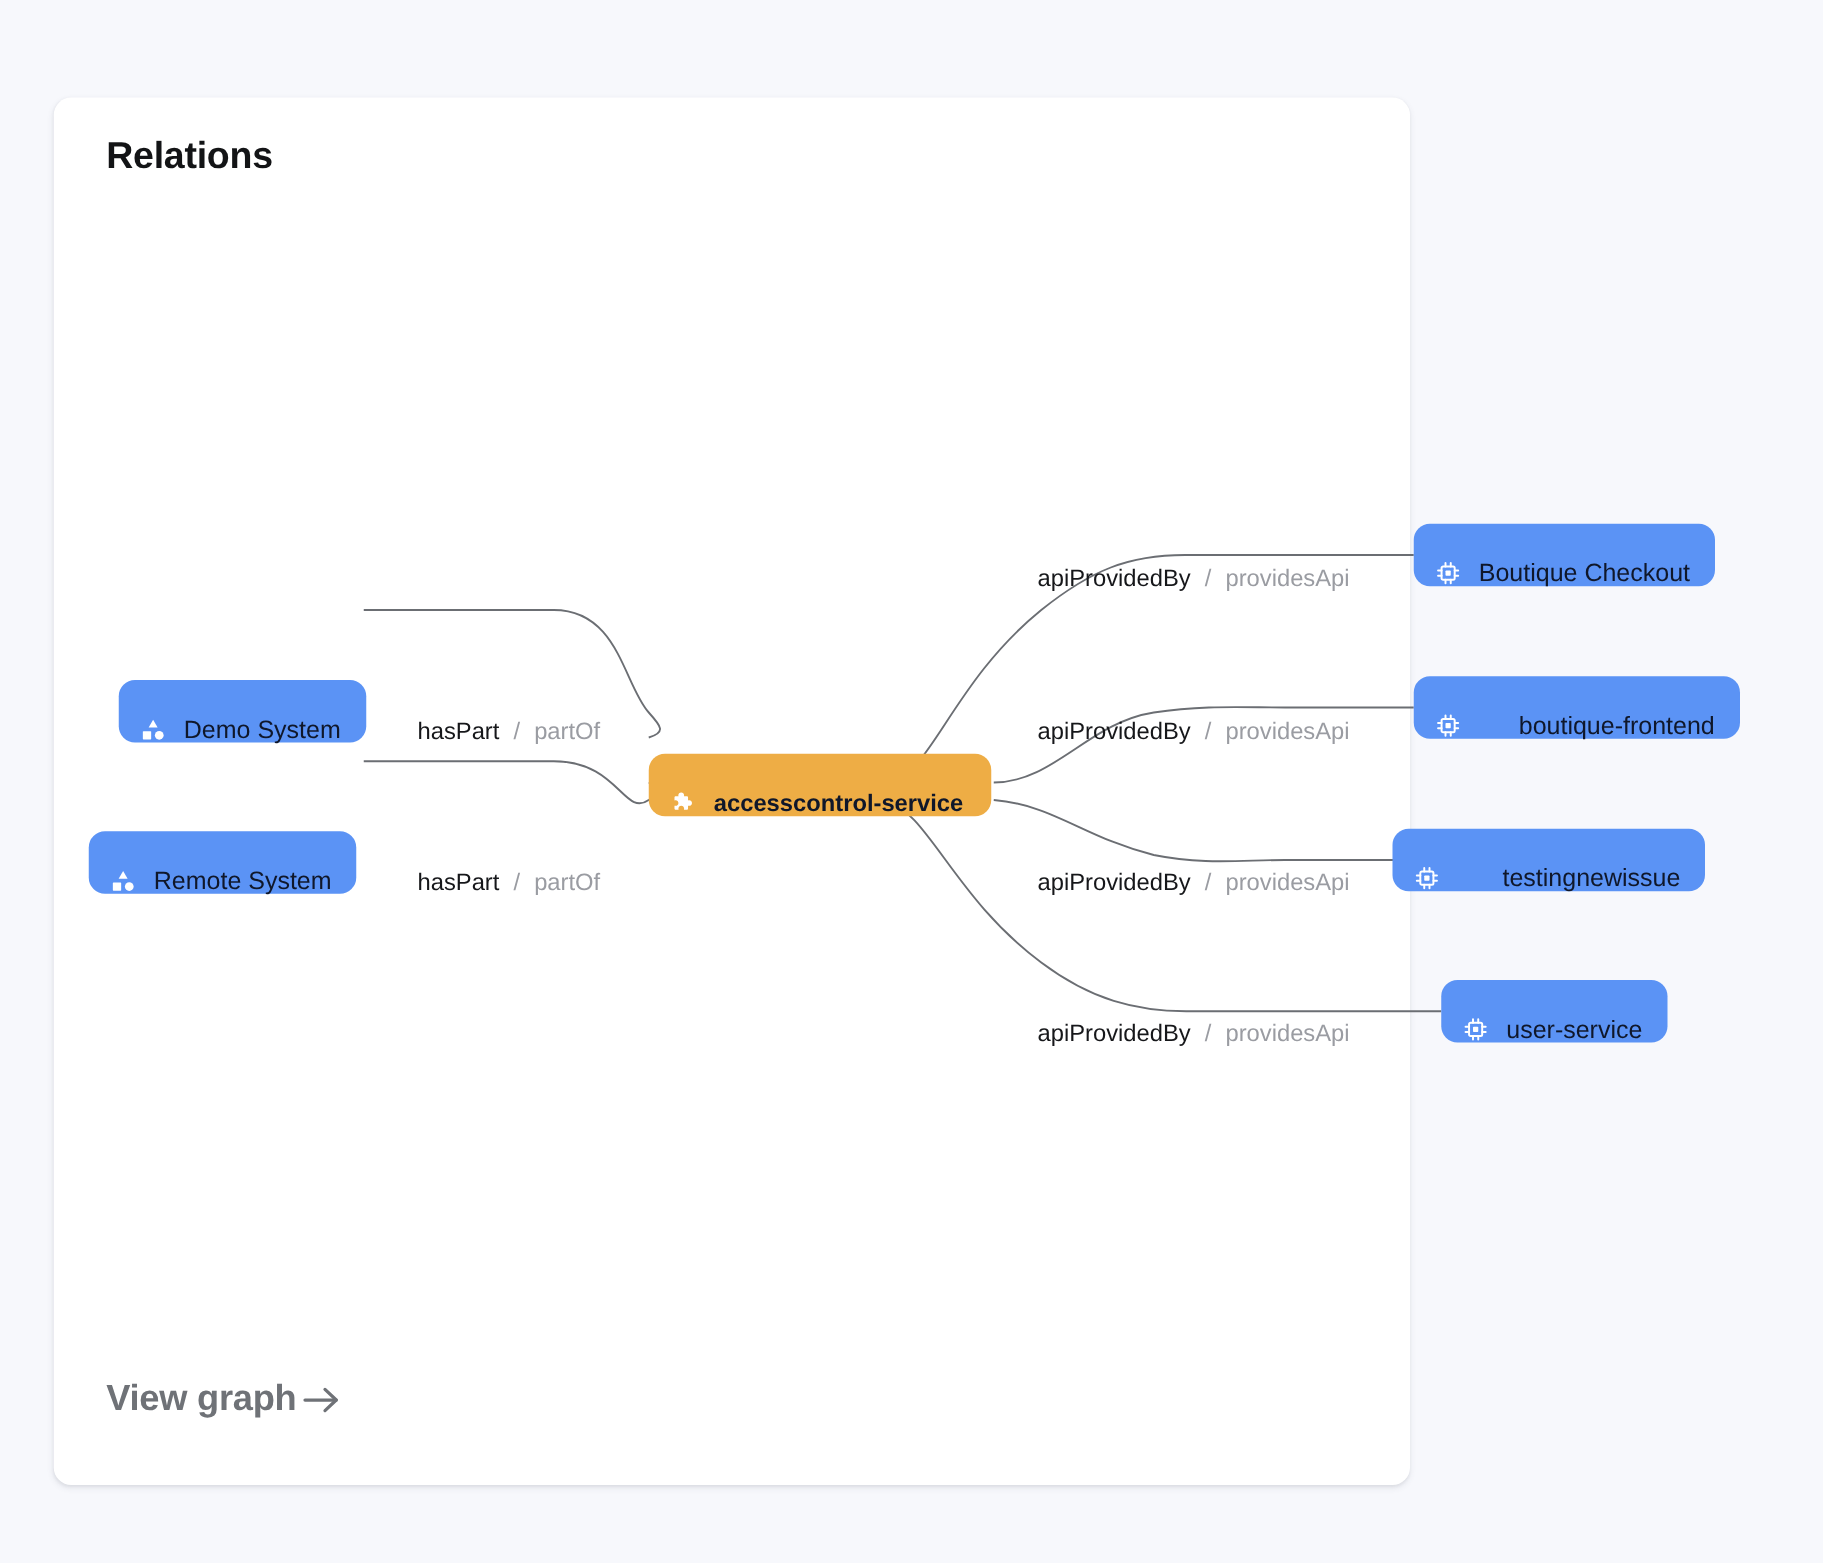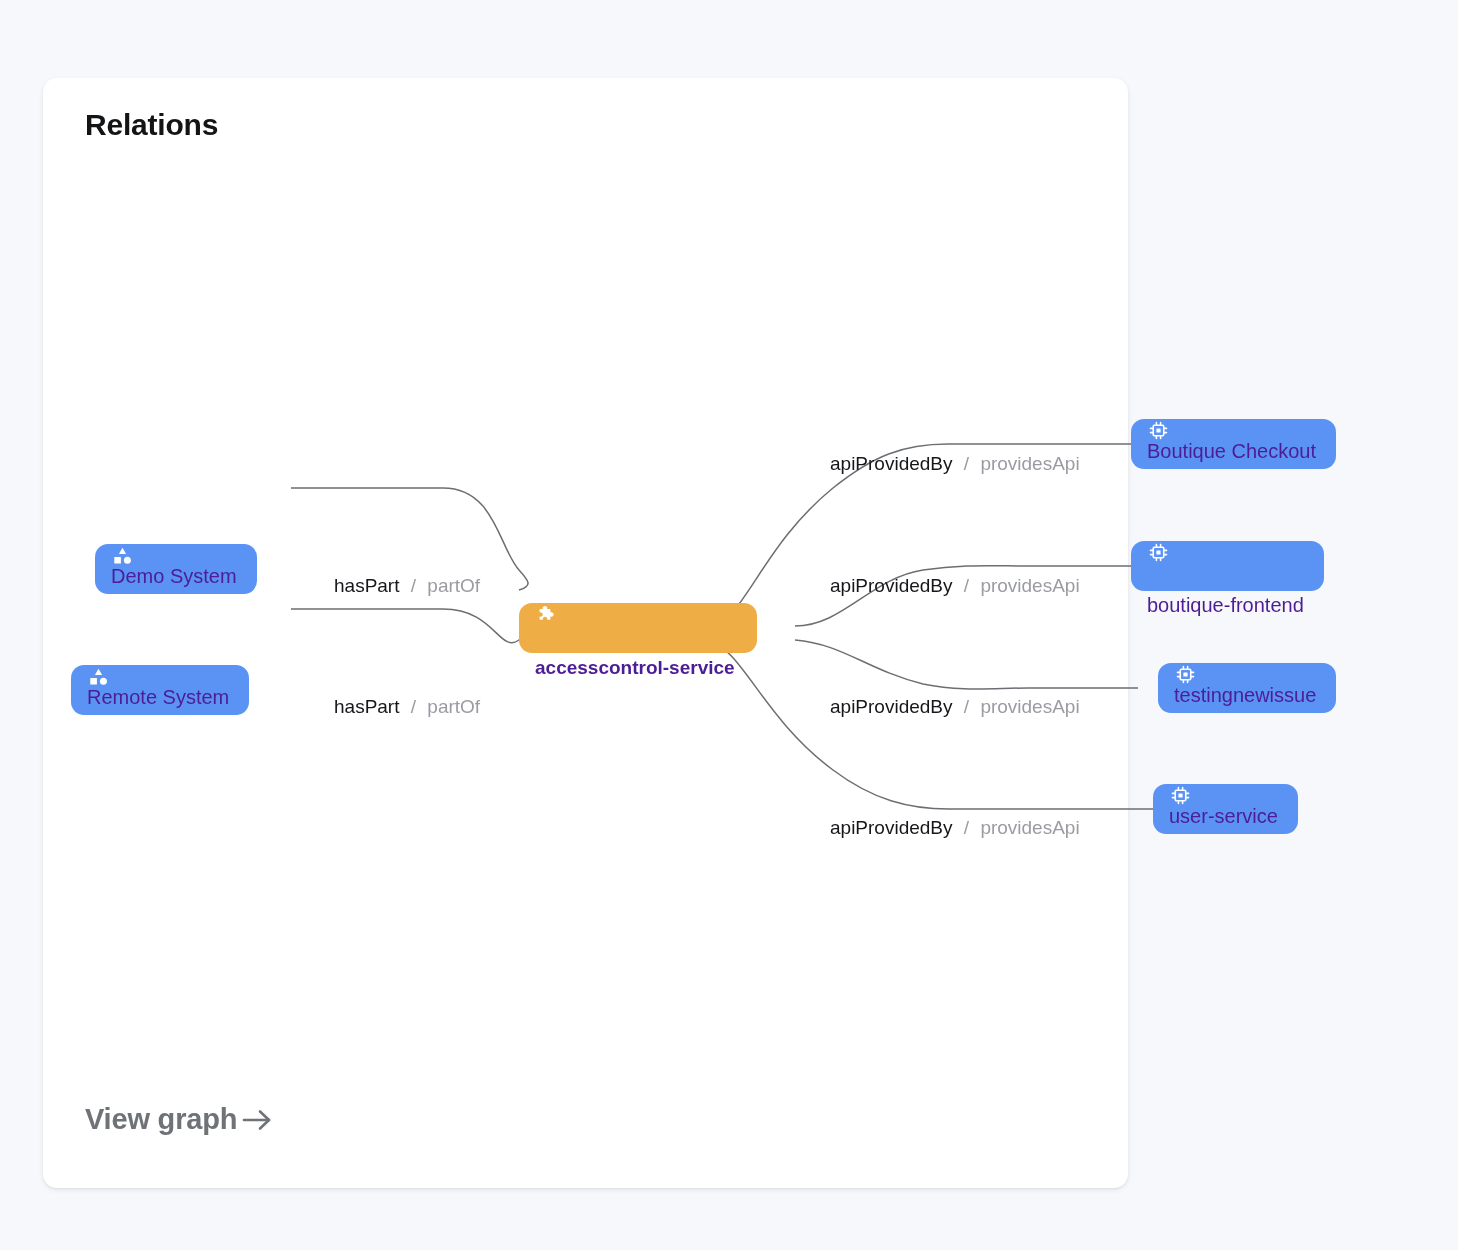--- a/index.html
+++ b/index.html
@@ -40,27 +40,26 @@
     position: absolute;
     left: 0; top: 0;
     width: 1371px;
     height: 1110px;
     overflow: visible;
   }
   
   .node {
     position: absolute;
     display: flex;
-    align-items: flex-start;
+    align-items: flex-end;
     height: 50px;
     border-radius: 13px;
     padding: 0 20px 0 16px;
-    color: #4c1d95;
+    color: #0f172a;
     white-space: nowrap;
-    flex-direction: column;
   }
   .node .node-icon {
     display: flex;
     align-items: center;
     justify-content: center;
     width: 22px;
     height: 22px;
     margin-right: 14px;
     flex: 0 0 auto;
   }
@@ -145,21 +144,21 @@
         <span class="node-icon">
           <svg width="21" height="21" viewBox="0 0 24 24" fill="#ffffff" aria-hidden="true">
             <path d="M12 3.2 L16.1 10.2 H7.9 Z"></path>
             <rect x="2.6" y="13.6" width="7.6" height="7.6" rx="0.6"></rect>
             <circle cx="17.6" cy="17.4" r="4.0"></circle>
           </svg>
         </span>
         <span class="node-label">Remote System</span>
       </div>
 
-      <div class="node node-orange" style="left:476px; top:525px; padding:0 22px 0 16px;gap:33px;">
+      <div class="node node-orange" style="left:476px; top:525px; padding:0 22px 0 16px;">
         <span class="node-icon">
           <svg width="21" height="21" viewBox="0 0 24 24" fill="#ffffff" aria-hidden="true">
             <path d="M10.2 2.2c-1.5 0-2.6 1.1-2.6 2.5 0 .4.1.7.2 1H5.3c-.7 0-1.2.5-1.2 1.2v2.6c.3-.1.7-.2 1.1-.2 1.4 0 2.5 1.1 2.5 2.6s-1.1 2.6-2.5 2.6c-.4 0-.8-.1-1.1-.2v2.6c0 .7.5 1.2 1.2 1.2h2.6c-.1-.3-.2-.7-.2-1.1 0-1.4 1.1-2.5 2.6-2.5s2.6 1.1 2.6 2.5c0 .4-.1.8-.2 1.1h2.6c.7 0 1.2-.5 1.2-1.2v-2.6c.3.1.7.2 1.1.2 1.4 0 2.5-1.1 2.5-2.6s-1.1-2.6-2.5-2.6c-.4 0-.8.1-1.1.2V6.9c0-.7-.5-1.2-1.2-1.2h-2.6c.1-.3.2-.6.2-1 0-1.4-1.1-2.5-2.6-2.5z"></path>
           </svg>
         </span>
         <span class="node-label">accesscontrol-service</span>
       </div>
 
       <div class="node node-blue" style="left:1088px; top:341px;">
         <span class="node-icon">
@@ -176,21 +175,21 @@
         <span class="node-icon">
           <svg width="21" height="21" viewBox="0 0 24 24" fill="none" stroke="#ffffff" stroke-width="1.8" aria-hidden="true">
             <rect x="6" y="6" width="12" height="12" rx="1.4"></rect>
             <rect x="9.6" y="9.6" width="4.8" height="4.8" rx="0.7" fill="#ffffff" stroke="none"></rect>
             <path d="M9.6 2.8v3.2M14.4 2.8v3.2M9.6 18v3.2M14.4 18v3.2M2.8 9.6h3.2M2.8 14.4h3.2M18 9.6h3.2M18 14.4h3.2" stroke-linecap="round"></path>
           </svg>
         </span>
         <span class="node-label">boutique-frontend</span>
       </div>
 
-      <div class="node node-blue" style="left:1115px; top:585px;">
+      <div class="node node-blue" style="left:1071px; top:585px;gap:36px;">
         <span class="node-icon">
           <svg width="21" height="21" viewBox="0 0 24 24" fill="none" stroke="#ffffff" stroke-width="1.8" aria-hidden="true">
             <rect x="6" y="6" width="12" height="12" rx="1.4"></rect>
             <rect x="9.6" y="9.6" width="4.8" height="4.8" rx="0.7" fill="#ffffff" stroke="none"></rect>
             <path d="M9.6 2.8v3.2M14.4 2.8v3.2M9.6 18v3.2M14.4 18v3.2M2.8 9.6h3.2M2.8 14.4h3.2M18 9.6h3.2M18 14.4h3.2" stroke-linecap="round"></path>
           </svg>
         </span>
         <span class="node-label">testingnewissue</span>
       </div>
 

